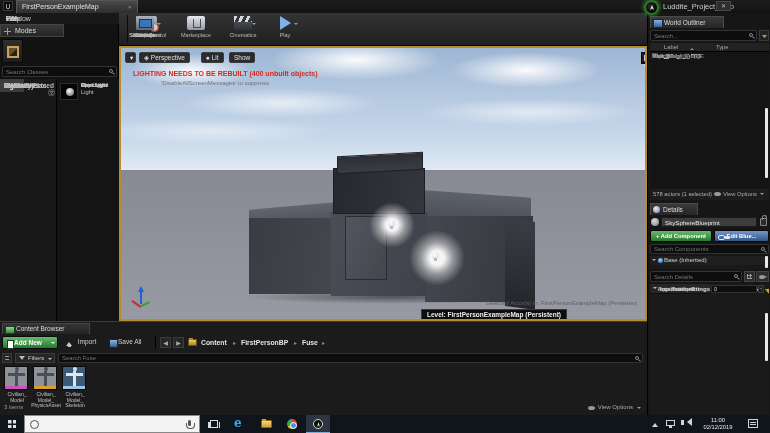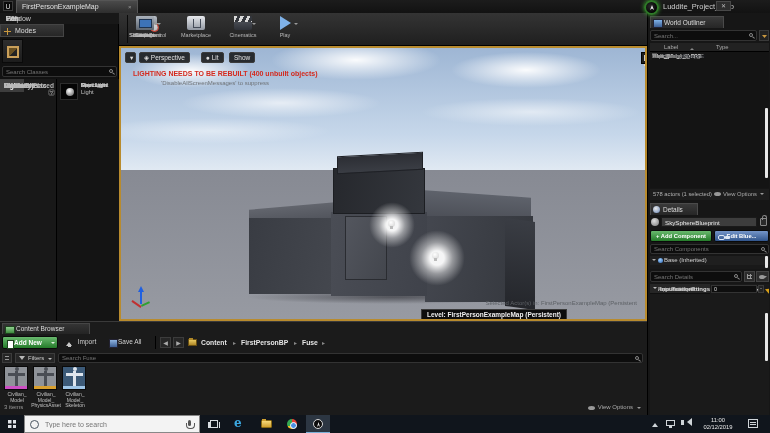--- a/index.html
+++ b/index.html
@@ -736,21 +736,20 @@
     <div class="cb-items">3 items</div>
     <div class="cb-viewopt">View Options</div>
   </div>
 
   <div class="taskbar">
     <div class="tb-start">
         <div class="winlogo"></div>
       </div>
     <div class="tb-search">
       <div class="cortana"></div>
-      <input placeholder="Type here to search" style="">
       <div class="micbody"></div>
     </div>
     <div class="tb-ico" style="left:202px">
         <div class="taskview"></div>
       </div>
     <div class="tb-ico" style="left:228px">
         <div class="edge-e">e</div>
       </div>
     <div class="tb-ico" style="left:254px">
         <div class="folder-ic"></div>

